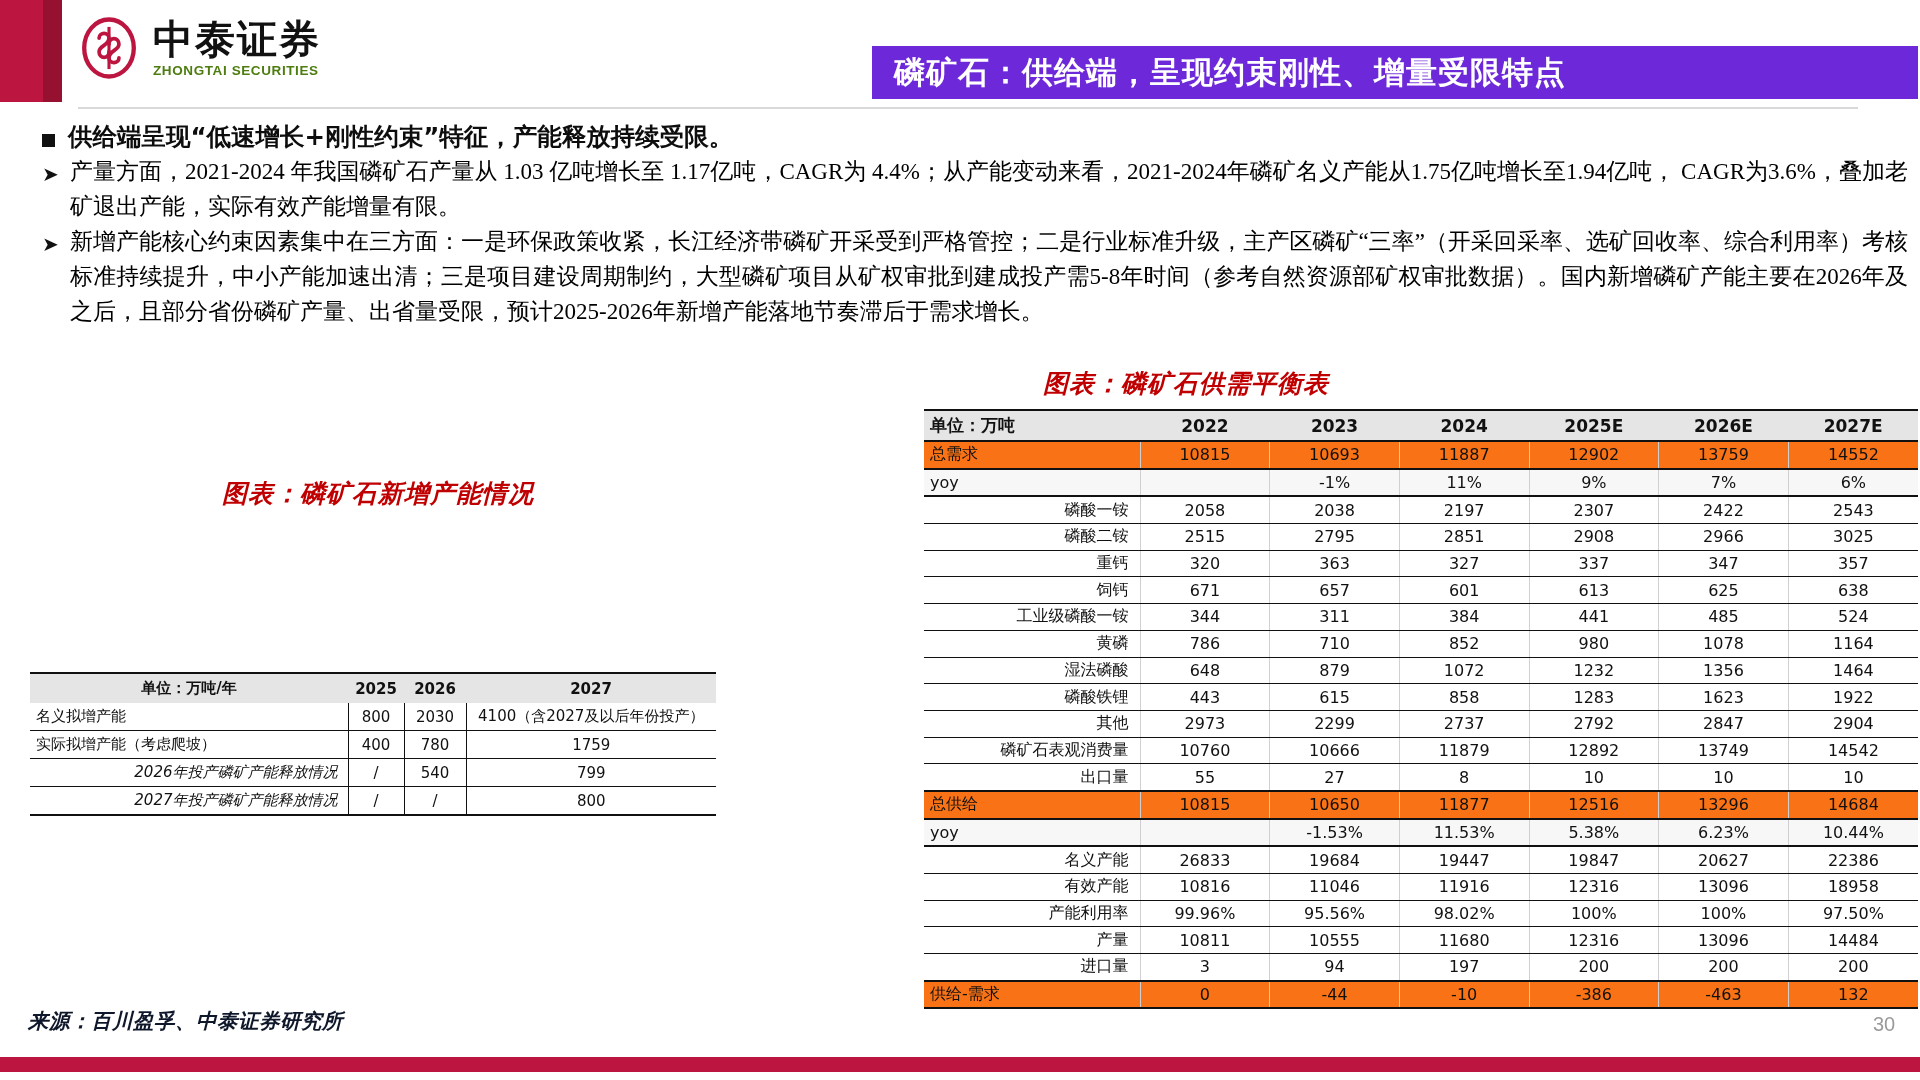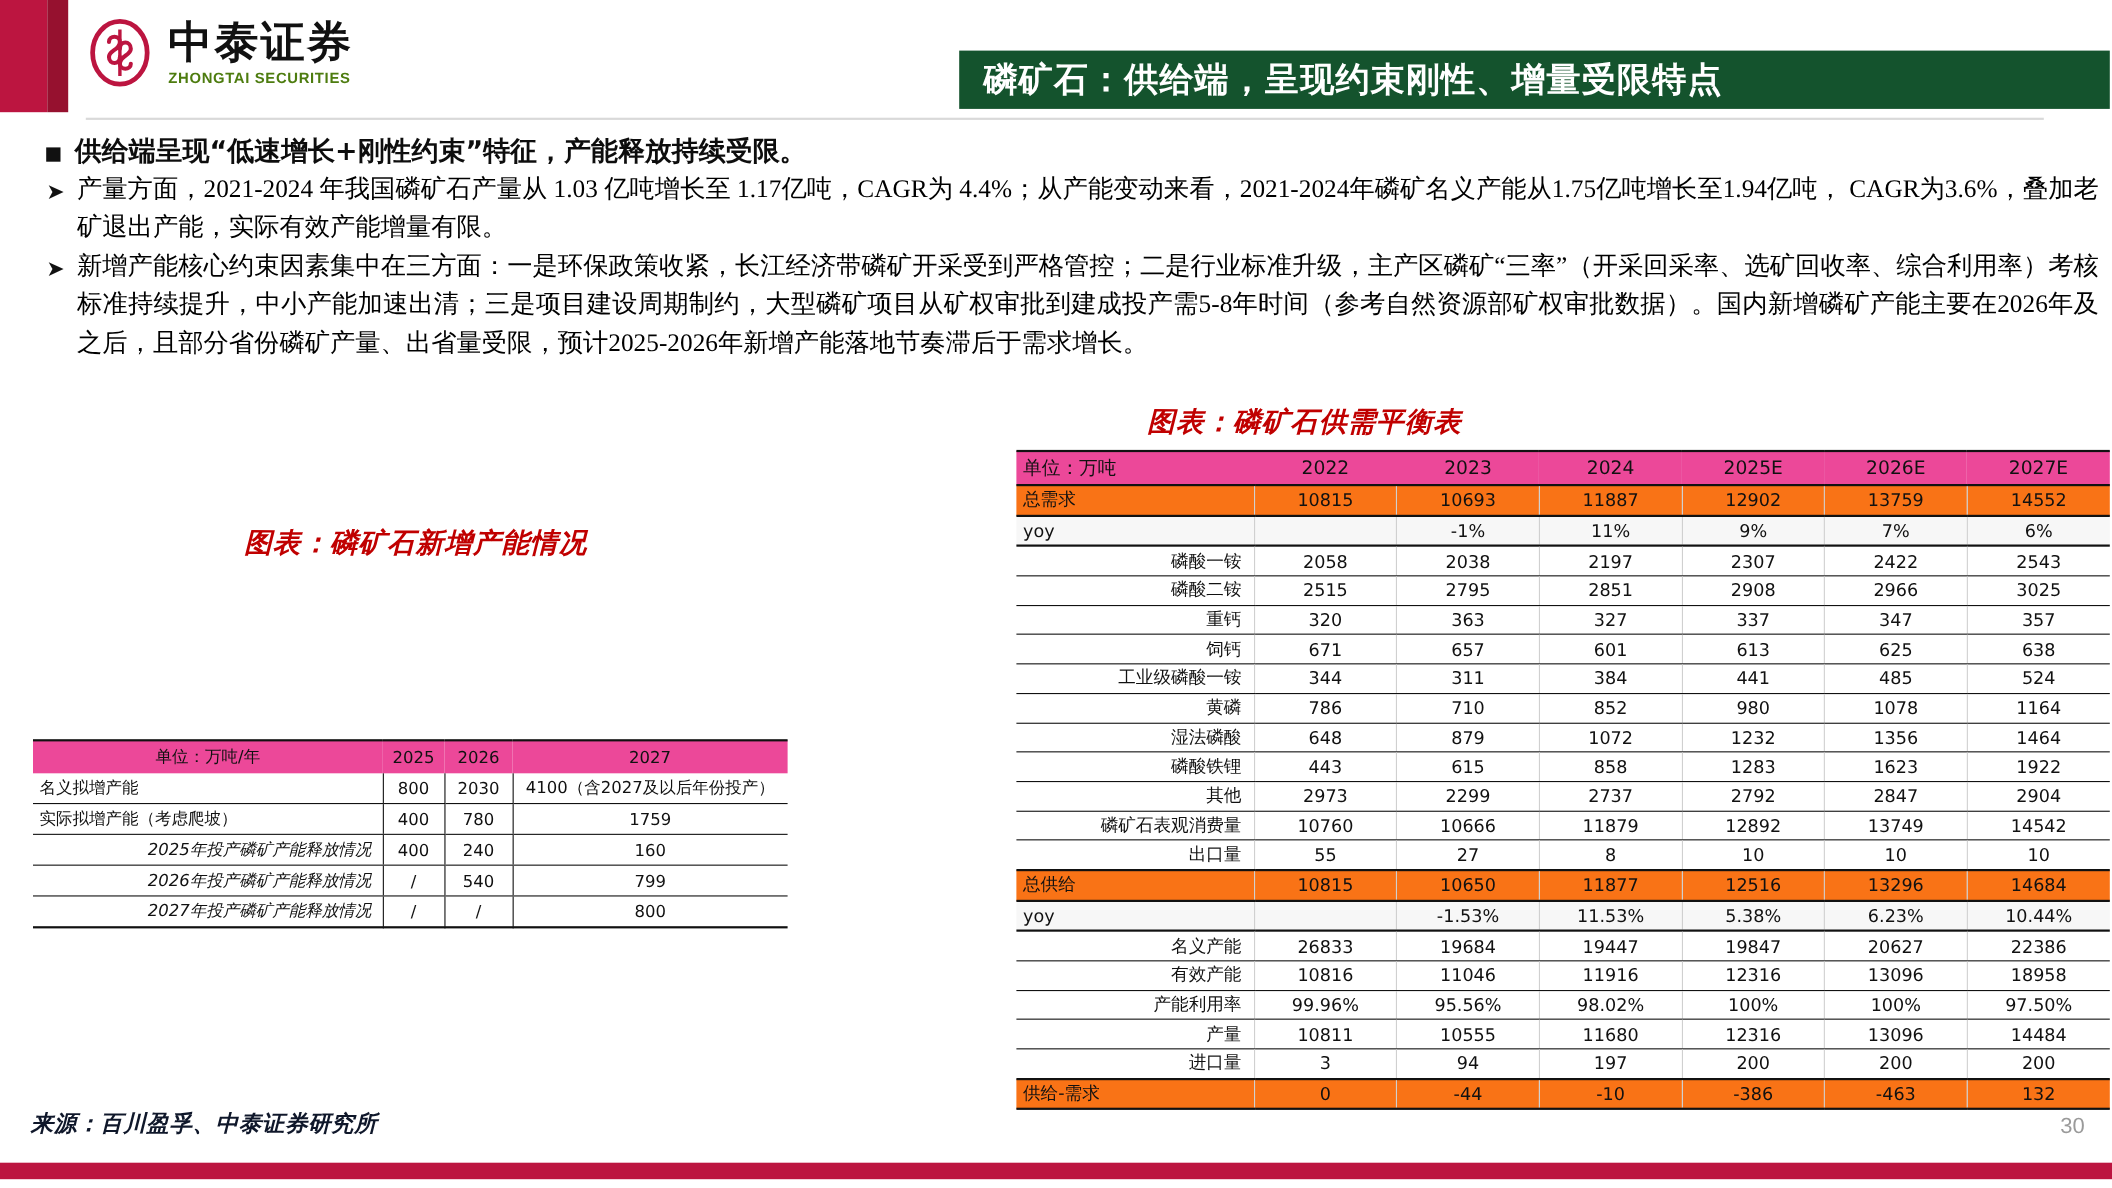--- a/index.html
+++ b/index.html
@@ -18,21 +18,21 @@
   #logo-wrap{position:absolute;left:78px;top:17px;display:flex;align-items:center;gap:13px;}
   #logo-mark{width:62px;height:62px;flex:0 0 62px;}
   #logo-text-col{display:flex;flex-direction:column;justify-content:center;line-height:1;}
   #logo-cn{font-size:40px;font-weight:bold;color:#111;letter-spacing:2px;font-family:"DejaVu Sans",sans-serif;}
   #logo-en{font-size:13.5px;font-weight:bold;color:#4d7c0f;letter-spacing:0.6px;margin-top:5px;}
 
   #header-rule{position:absolute;left:78px;top:107px;width:1780px;height:2px;background:#d9d9d9;}
 
   #title-banner{
     position:absolute;left:872px;top:46px;width:1046px;height:53px;
-    background:#14532d;
+    background:#6d28d9;
     display:flex;align-items:center;
   }
   #title-banner-text{
     color:#ffffff;font-size:31px;font-weight:bold;
     padding-left:22px;letter-spacing:1px;
     font-family:"DejaVu Sans",sans-serif;
     white-space:nowrap;
   }
 
   
@@ -62,21 +62,21 @@
     position:absolute;color:#c00000;font-weight:bold;font-style:italic;
     font-size:25px;font-family:"DejaVu Serif",serif;letter-spacing:1px;
     white-space:nowrap;
   }
   #caption-left{left:222px;top:477px;}
   #caption-right{left:1043px;top:367px;}
 
   
   table{border-collapse:collapse;}
   .hdr-row td{
-    background:#ec4899;color:#ffffff;font-weight:normal;
+    background:#e5e5e5;color:#ffffff;font-weight:bold;
     font-family:"DejaVu Sans",sans-serif;
     text-align:center;
   }
 
   
   #left-table{
     position:absolute;left:30px;top:672px;width:686px;
     border-top:2.5px solid #111;border-bottom:2.5px solid #111;
   }
   #left-table td{
@@ -197,26 +197,20 @@
         <td class="num vsep">2030</td>
         <td class="num vsep">4100（含2027及以后年份投产）</td>
       </tr>
       <tr>
         <td class="lcell">实际拟增产能（考虑爬坡）</td>
         <td class="num vsep">400</td>
         <td class="num vsep">780</td>
         <td class="num vsep">1759</td>
       </tr>
       <tr>
-        <td class="lcell-indent">2025年投产磷矿产能释放情况</td>
-        <td class="num vsep">400</td>
-        <td class="num vsep">240</td>
-        <td class="num vsep">160</td>
-      </tr>
-      <tr>
         <td class="lcell-indent">2026年投产磷矿产能释放情况</td>
         <td class="num vsep">/</td>
         <td class="num vsep">540</td>
         <td class="num vsep">799</td>
       </tr>
       <tr>
         <td class="lcell-indent">2027年投产磷矿产能释放情况</td>
         <td class="num vsep">/</td>
         <td class="num vsep">/</td>
         <td class="num vsep">800</td>

